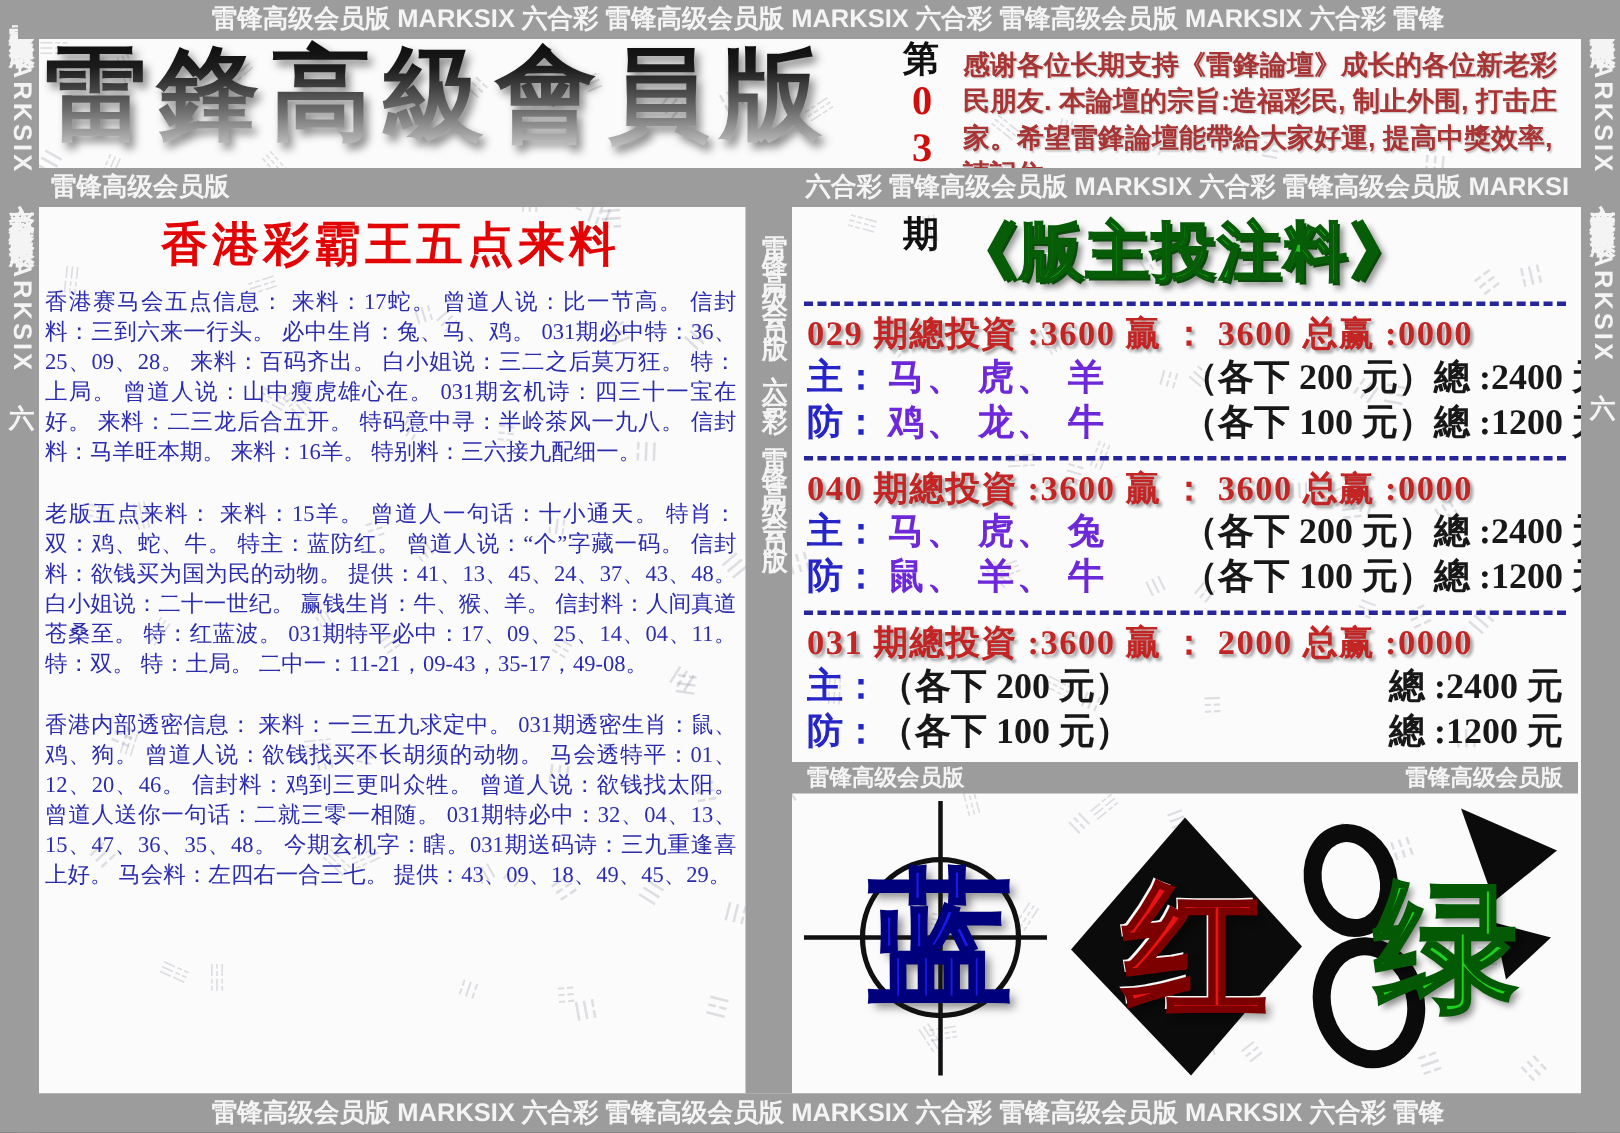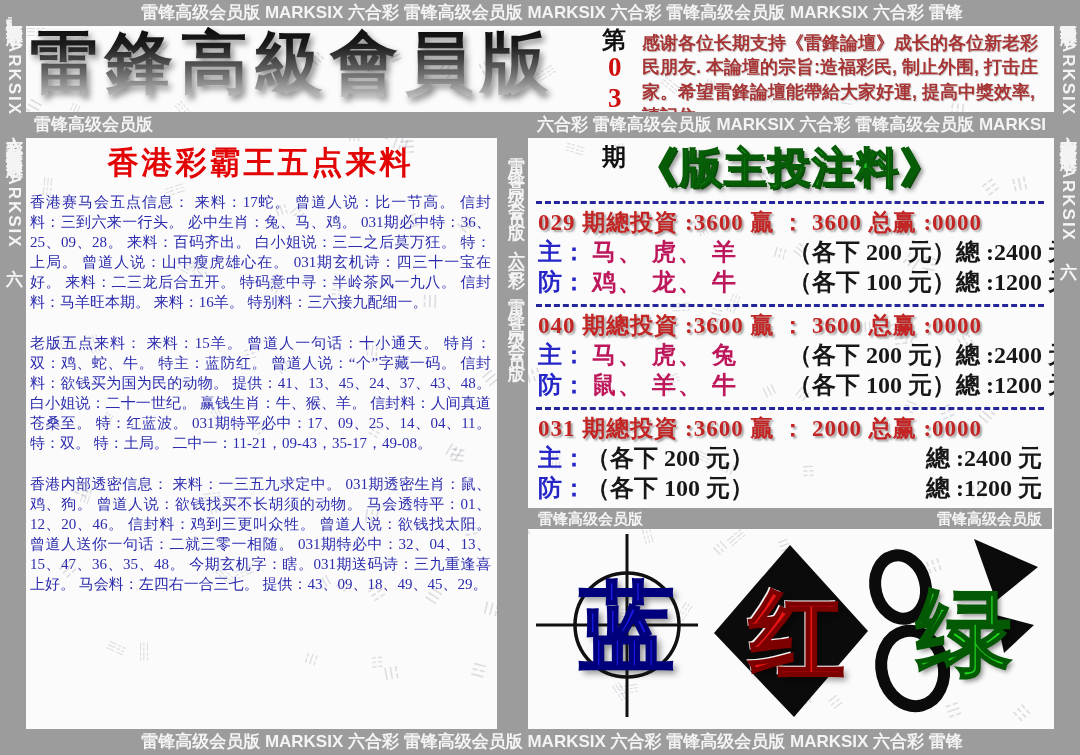--- a/index.html
+++ b/index.html
@@ -60,21 +60,21 @@
             color:#22c122;-webkit-text-stroke:1.5px #075c07;
             font-family:"Liberation Sans","DejaVu Sans",sans-serif;
             text-shadow:2px 2px 0 #0a4a0a,4px 4px 4px #777;}
   .dash{border-top:3px dashed #26269a;margin:5px 8px 4px 8px;height:0;}
   .blk{padding:1px 6px 2px 10px;}
   .blk-summary{font-size:23px;font-weight:bold;color:#c32424;letter-spacing:1px;
                text-shadow:2px 2px 2px #a5a5a5;white-space:nowrap;line-height:28px;}
   .bet-line{display:flex;align-items:baseline;font-size:24px;font-weight:bold;line-height:30px;
             white-space:nowrap;}
   .bet-line .lbl{color:#2525c8;}
-  .bet-line .animals{color:#be185d;letter-spacing:2px;margin-left:6px;min-width:196px;}
+  .bet-line .animals{color:#6d28d9;letter-spacing:2px;margin-left:6px;min-width:196px;}
   .bet-line .paren{color:#181818;}
   .bet-line .total{color:#181818;margin-left:auto;padding-right:4px;}
   .mini-bar{height:21px;background:#9c9c9c;color:#f4f4f4;font-weight:bold;font-size:15px;
             line-height:21px;display:flex;justify-content:space-between;padding:0 10px;
             font-family:"Liberation Sans","DejaVu Sans",sans-serif;margin-top:3px;}
   
   .graphic{position:relative;width:524px;height:191px;overflow:hidden;}
   .graphic svg{position:absolute;left:0;top:0;}
   .g-char{position:absolute;transform:translate(-50%,-50%);font-size:95px;font-weight:900;
           font-family:"Liberation Sans","DejaVu Sans",sans-serif;z-index:2;line-height:1;}

